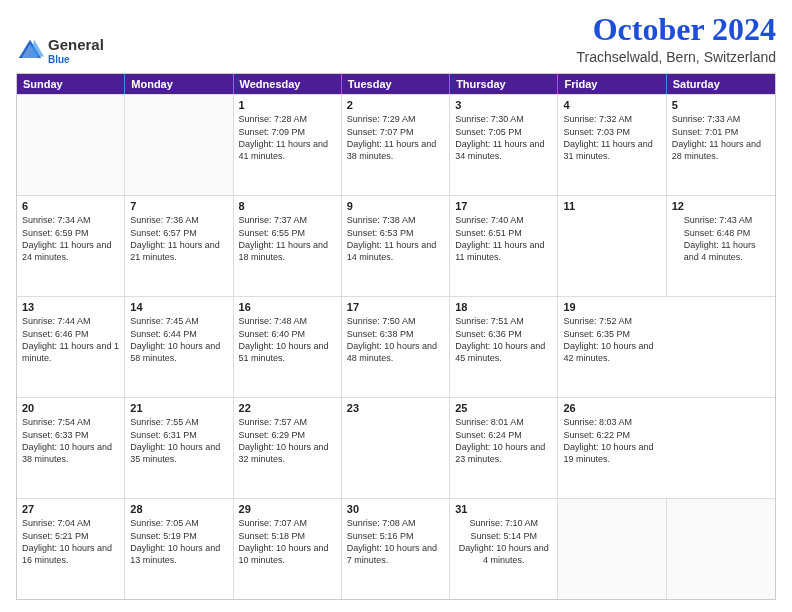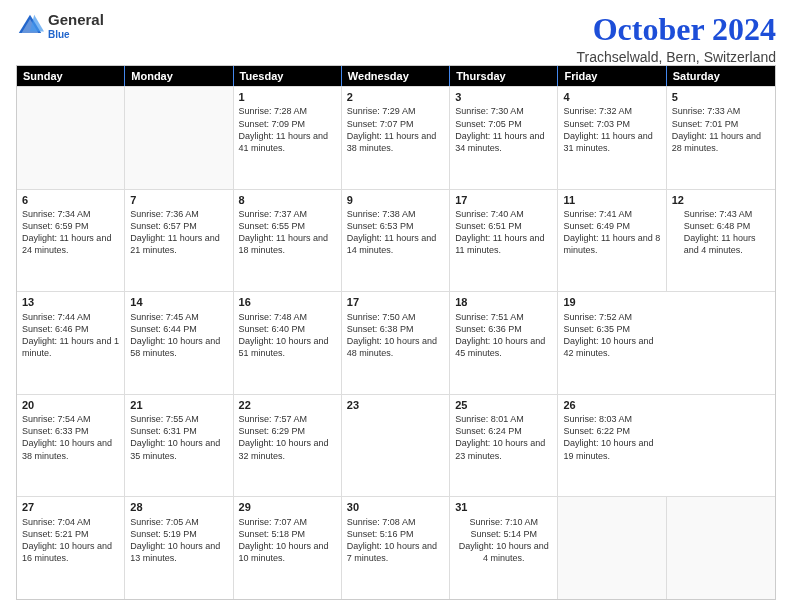--- a/index.html
+++ b/index.html
@@ -12,22 +12,23 @@
     }
     .page {
       width: 792px;
       height: 612px;
       padding: 12px 16px;
       display: flex;
       flex-direction: column;
     }
     .header {
       display: flex;
-      align-items: flex-start;
+      align-items: flex-end;
       justify-content: space-between;
+      margin-bottom: 8px;
     }
     .logo {
       display: flex;
       align-items: center;
     }
     .logo-text {
       display: flex;
       flex-direction: column;
       line-height: 1.1;
     }
@@ -63,21 +64,21 @@
     }
     .calendar {
       flex: 1;
       display: flex;
       flex-direction: column;
       border: 1px solid #ccc;
     }
     .cal-header-row {
       display: grid;
       grid-template-columns: repeat(7, 1fr);
-      background: #000000;
+      background: #4c1d95;
     }
     .cal-header-cell {
       color: #fff;
       font-size: 11px;
       font-weight: bold;
       padding: 4px 6px;
       text-align: left;
       border-right: 1px solid #4488ee;
     }
     .cal-header-cell:last-child { border-right: none; }
@@ -134,22 +135,22 @@
     <div class="title-block">
       <div class="main-title">October 2024</div>
       <div class="subtitle">Trachselwald, Bern, Switzerland</div>
     </div>
   </div>
 
   <div class="calendar">
     <div class="cal-header-row">
     <div class="cal-header-cell">Sunday</div>
         <div class="cal-header-cell">Monday</div>
+        <div class="cal-header-cell">Wednesday</div>
         <div class="cal-header-cell">Tuesday</div>
-        <div class="cal-header-cell">Wednesday</div>
         <div class="cal-header-cell">Thursday</div>
         <div class="cal-header-cell">Friday</div>
         <div class="cal-header-cell">Saturday</div>
       </div>
     <div class="cal-body">
     <div class="cal-row">
           <div class="cal-cell empty"></div>
           <div class="cal-cell empty"></div>
           <div class="cal-cell">
             <div class="day-num">1</div>
@@ -208,23 +209,20 @@
 Daylight: 11 hours and 14 minutes.</div>
           </div>
           <div class="cal-cell">
             <div class="day-num">17</div>
             <div class="cell-info" style="white-space: pre-line;">Sunrise: 7:40 AM
 Sunset: 6:51 PM
 Daylight: 11 hours and 11 minutes.</div>
           </div>
           <div class="cal-cell">
             <div class="day-num">11</div>
-            <div class="cell-info" style="white-space: pre-line;">Sunrise: 7:41 AM
-Sunset: 6:49 PM
-Daylight: 11 hours and 8 minutes.</div>
           </div>
           <div class="cal-cell">
             <div class="day-num">12</div>
             <div class="cell-info" style="white-space: pre-line; margin-left: 12px;">Sunrise: 7:43 AM
 Sunset: 6:48 PM
 Daylight: 11 hours and 4 minutes.</div>
           </div>
         </div>
         <div class="cal-row">
           <div class="cal-cell">

